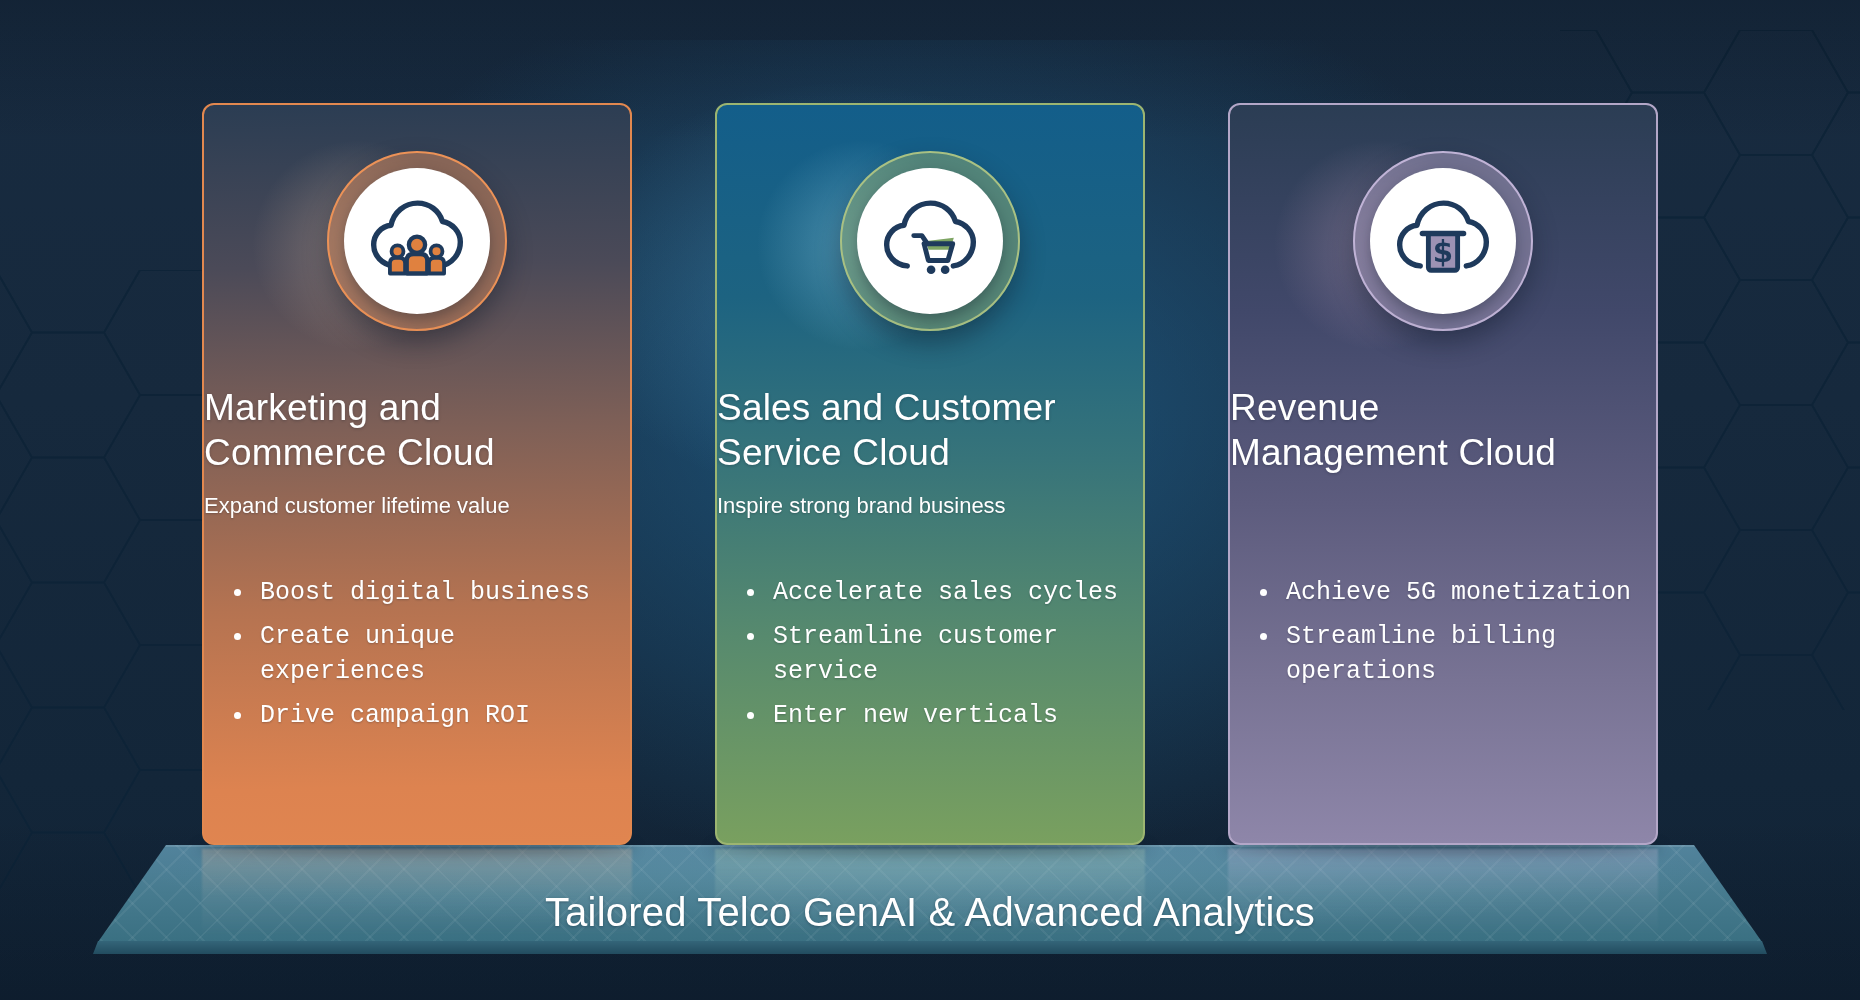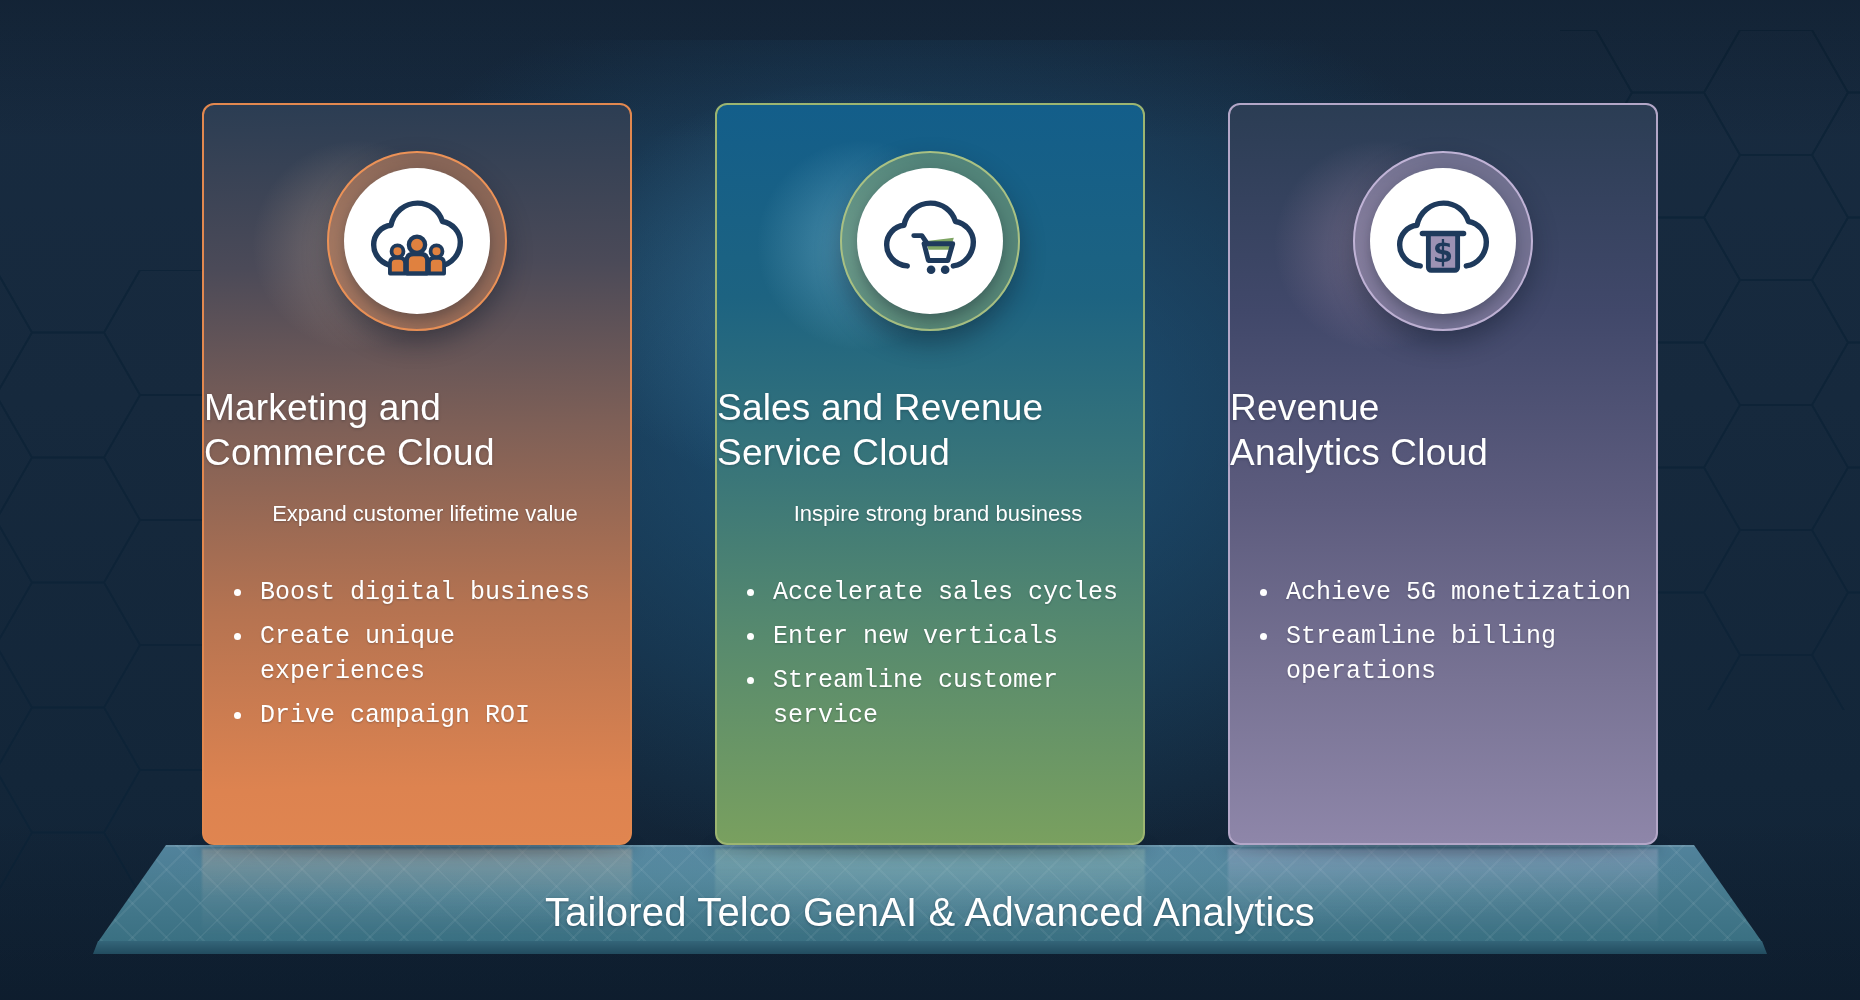--- a/index.html
+++ b/index.html
@@ -57,21 +57,21 @@
   .card-2 .badge{background:rgba(142,167,107,.50);border:2px solid #a9c183;}
   .card-3 .badge{background:rgba(154,143,176,.60);border:2px solid #c0b3d6;}
   .badge-inner{width:146px;height:146px;border-radius:50%;background:#fff;
     display:flex;align-items:center;justify-content:center;
     box-shadow:0 6px 14px rgba(15,25,40,.35);}
   .badge-inner svg{width:104px;height:104px;}
   
   .card h2{position:absolute;top:280px;left:0;width:100%;margin:0;text-align:left;
     font-size:37px;line-height:45px;font-weight:500;letter-spacing:.2px;white-space:pre-line;
     text-shadow:0 1px 3px rgba(10,20,35,.25);}
-  .card .subtitle{position:absolute;top:386px;left:0;width:100%;margin:8px;text-align:center;
+  .card .subtitle{position:absolute;top:386px;left:0;width:100%;margin:0;
     font-size:22px;line-height:30px;font-weight:400;
     text-shadow:0 1px 2px rgba(10,20,35,.25);}
   .card ul{position:absolute;top:470px;left:30px;right:16px;margin:0;padding:0;list-style:none;}
   .card li{display:flex;align-items:flex-start;margin:0 0 9px 0;font-size:25px;line-height:35px;
     text-shadow:0 1px 2px rgba(10,20,35,.25);}
   .card li .dot{flex:0 0 7px;width:7px;height:7px;border-radius:50%;background:#fff;margin:14px 19px 0 0;}
   .card li .txt{white-space:pre-line;font-family:Liberation Mono, monospace;}
   
   .caption{position:absolute;top:889px;left:0;width:1860px;text-align:center;margin:0;
     font-size:40px;line-height:46px;font-weight:500;letter-spacing:.2px;color:#fff;
@@ -166,52 +166,52 @@
         <svg viewBox="0 0 96 96">
           <path class="ic-stroke" d="M27 71 C15.5 70 8 61 8 51.5 C8 42 15 34.5 24 33.5 C26.5 21 37 13 48.5 13 C59.5 13 68.5 20 71.5 30 C80.5 31.5 88 39.5 88 49 C88 59.5 80.5 69.5 69.5 71"></path>
           <polygon points="45,48 70,45 66.5,56 46.5,56" fill="#7ea563"></polygon>
           <path d="M33 43 L40.5 43 L45.5 50.5" fill="none" stroke="#1e3a5c" stroke-width="4.5" stroke-linecap="round" stroke-linejoin="round"></path>
           <path d="M42.5 50.5 L69 50.5 L64.5 66 L46.5 66 Z" fill="none" stroke="#1e3a5c" stroke-width="4.5" stroke-linejoin="round"></path>
           <circle cx="49" cy="74.5" r="4" fill="#1e3a5c"></circle>
           <circle cx="62" cy="74.5" r="4" fill="#1e3a5c"></circle>
         </svg>
       </div>
     </div>
-    <h2>Sales and Revenue
+    <h2>Sales and Customer
 Service Cloud</h2>
     <p class="subtitle">Inspire strong brand business</p>
     <ul>
       <li>
           <span class="dot"></span>
           <span class="txt">Accelerate sales cycles</span>
         </li>
       <li>
           <span class="dot"></span>
+          <span class="txt">Streamline customer service</span>
+        </li>
+      <li>
+          <span class="dot"></span>
           <span class="txt">Enter new verticals</span>
-        </li>
-      <li>
-          <span class="dot"></span>
-          <span class="txt">Streamline customer service</span>
         </li>
     </ul>
   </div>
 
   <div class="card card-3">
     <div class="badge">
       <div class="badge-inner">
         <svg viewBox="0 0 96 96">
           <path class="ic-stroke" d="M27 71 C15.5 70 8 61 8 51.5 C8 42 15 34.5 24 33.5 C26.5 21 37 13 48.5 13 C59.5 13 68.5 20 71.5 30 C80.5 31.5 88 39.5 88 49 C88 59.5 80.5 69.5 69.5 71"></path>
           <rect x="34.5" y="41" width="27" height="34" rx="2.5" fill="#9c92b4" stroke="#1e3a5c" stroke-width="4.5"></rect>
           <line x1="29" y1="41" x2="67" y2="41" stroke="#1e3a5c" stroke-width="5" stroke-linecap="round"></line>
           <text x="48" y="67" text-anchor="middle" font-family="DejaVu Sans, sans-serif" font-size="27" font-weight="bold" fill="#1e3a5c">$</text>
         </svg>
       </div>
     </div>
     <h2>Revenue
-Analytics Cloud</h2>
+Management Cloud</h2>
     <ul>
       <li>
           <span class="dot"></span>
           <span class="txt">Achieve 5G monetization</span>
         </li>
       <li>
           <span class="dot"></span>
           <span class="txt">Streamline billing operations</span>
         </li>
     </ul>

